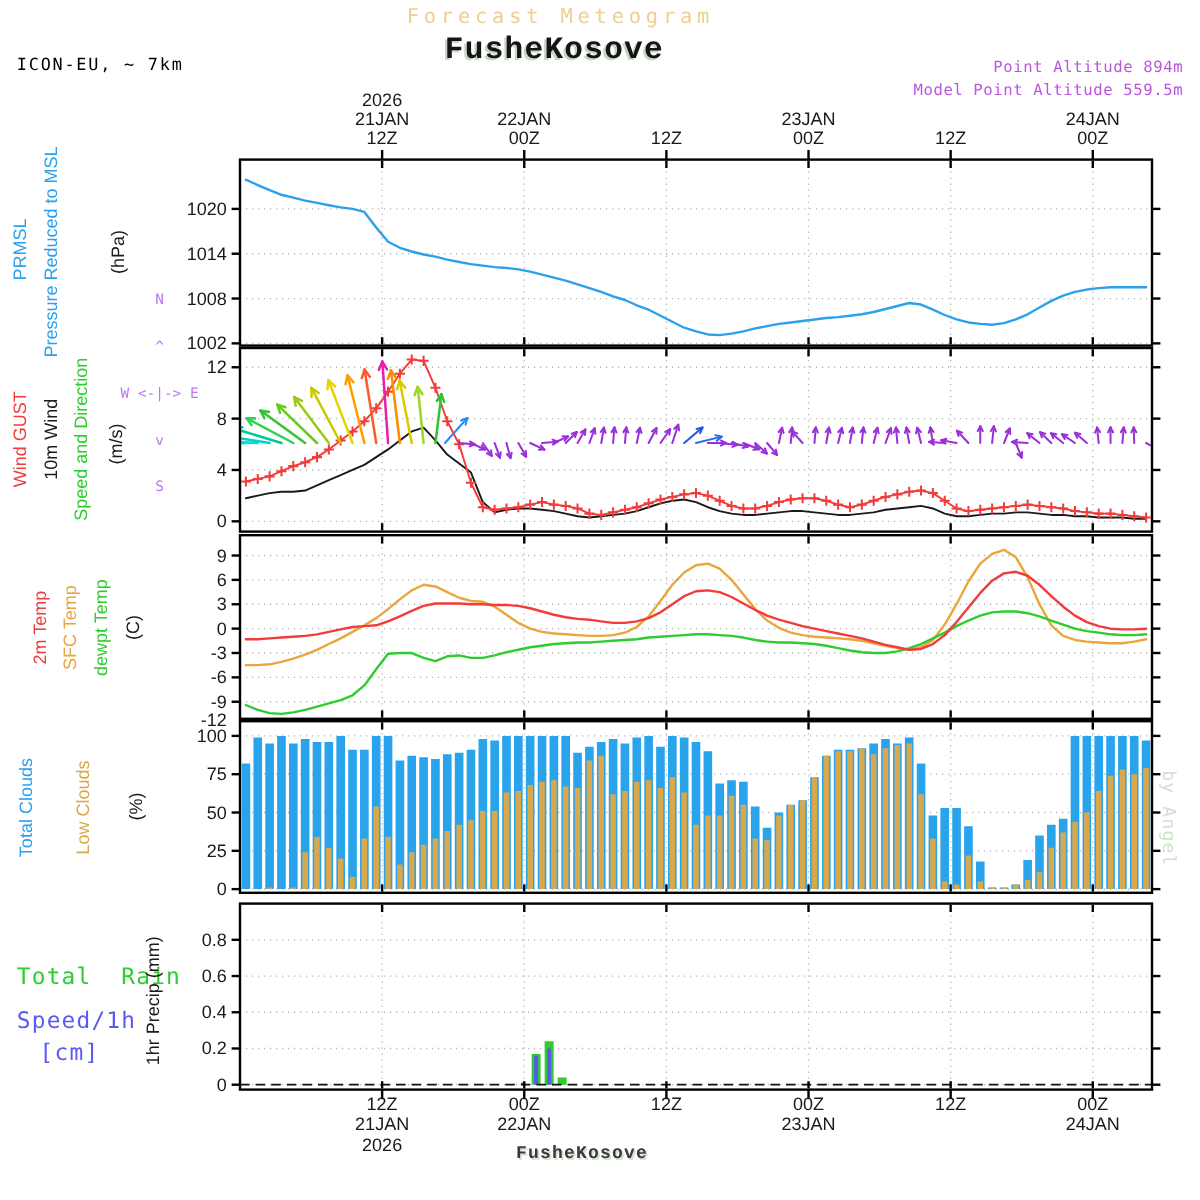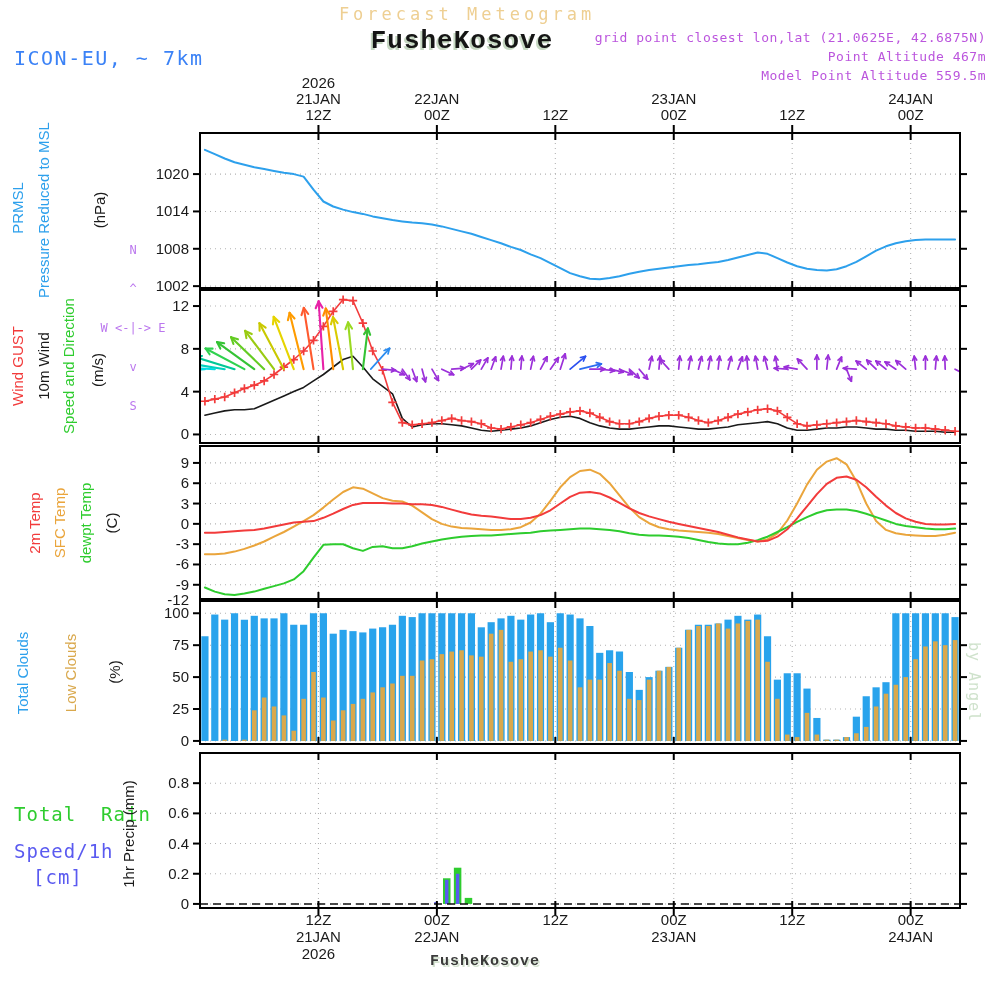--- a/index.html
+++ b/index.html
@@ -4,21 +4,21 @@
 <style>
   html,body{margin:0;padding:0;background:#fff;}
   .stage{position:relative;width:1000px;height:1000px;background:#ffffff;overflow:hidden;
          font-family:"DejaVu Sans Mono",monospace;}
   .t{position:absolute;white-space:pre;}
   .vlab{transform:translate(-50%,-50%) rotate(-90deg);}
   .clab{transform:translate(-50%,-50%);}
   .title{font-size:17px;letter-spacing:4px;color:#eecf92;transform:translateX(-50%);}
   .station{font-family:"Liberation Mono",monospace;font-weight:bold;font-size:26px;letter-spacing:1px;
            color:#151515;text-shadow:-2px 2px 0 #c6d8c2;transform:translateX(-50%);}
-  .model{font-size:20px;letter-spacing:1.5px;color:#3b82f6;}
+  .model{font-size:14px;letter-spacing:1.5px;color:#000000;}
   .hdr-line{font-size:13px;letter-spacing:0.5px;color:#bb55dd;text-align:right;right:14px;}
   .axfont{font-family:"Liberation Sans",sans-serif;font-size:15px;color:#1a1a1a;}
   .c-blue{color:#2da0ec}.c-red{color:#f23b3b}.c-green{color:#2ecc2e}.c-tan{color:#d9a84c}
   .c-black{color:#1a1a1a}.c-snow{color:#5a5af0}
   .compass{color:#bb77ee;font-size:12px;line-height:13px;text-align:center;}
   .plegend{font-size:19px;letter-spacing:1px;white-space:pre;}
   .footer{font-family:"Liberation Mono",monospace;font-weight:bold;font-size:15px;letter-spacing:1px;
           color:#3a3a3a;text-shadow:1.5px 1.5px 0 #d4e2d0;transform:translateX(-50%);}
   .wm{color:#cfe2cc;font-size:15px;letter-spacing:1px;transform:translate(-50%,-50%) rotate(90deg);}
   svg .grid{stroke:#b3b3b3;stroke-width:1.1;stroke-dasharray:1 4;fill:none;}
@@ -26,22 +26,21 @@
   svg text.ax{font-family:"Liberation Sans",sans-serif;font-size:15px;fill:#1a1a1a;}
 </style>
 </head>
 <body>
 
 <div class="stage">
 
   <div class="t title" style="left:467px;top:4px;">Forecast Meteogram</div>
   <div class="t station" style="left:462px;top:26px;">FusheKosove</div>
   <div class="t model" style="left:14px;top:46px;">ICON-EU, ~ 7km</div>
-  <div class="t hdr-line" style="top:30px;">grid point closest lon,lat (21.0625E, 42.6875N)</div>
-  <div class="t hdr-line" style="top:49px;">Point Altitude 467m</div>
+  <div class="t hdr-line" style="top:49px;">Point Altitude 894m</div>
   <div class="t hdr-line" style="top:68px;">Model Point Altitude 559.5m</div>
 
   <div class="t vlab axfont c-blue" style="left:17px;top:208px;">PRMSL</div>
   <div class="t vlab axfont c-blue" style="left:43px;top:210px;">Pressure Reduced to MSL</div>
   <div class="t vlab axfont c-black" style="left:99px;top:210px;">(hPa)</div>
 
   <div class="t vlab axfont c-red" style="left:17px;top:366px;">Wind GUST</div>
   <div class="t vlab axfont c-black" style="left:43px;top:366px;">10m Wind</div>
   <div class="t vlab axfont c-green" style="left:68px;top:366px;">Speed and Direction</div>
   <div class="t vlab axfont c-black" style="left:97px;top:370px;">(m/s)</div>

